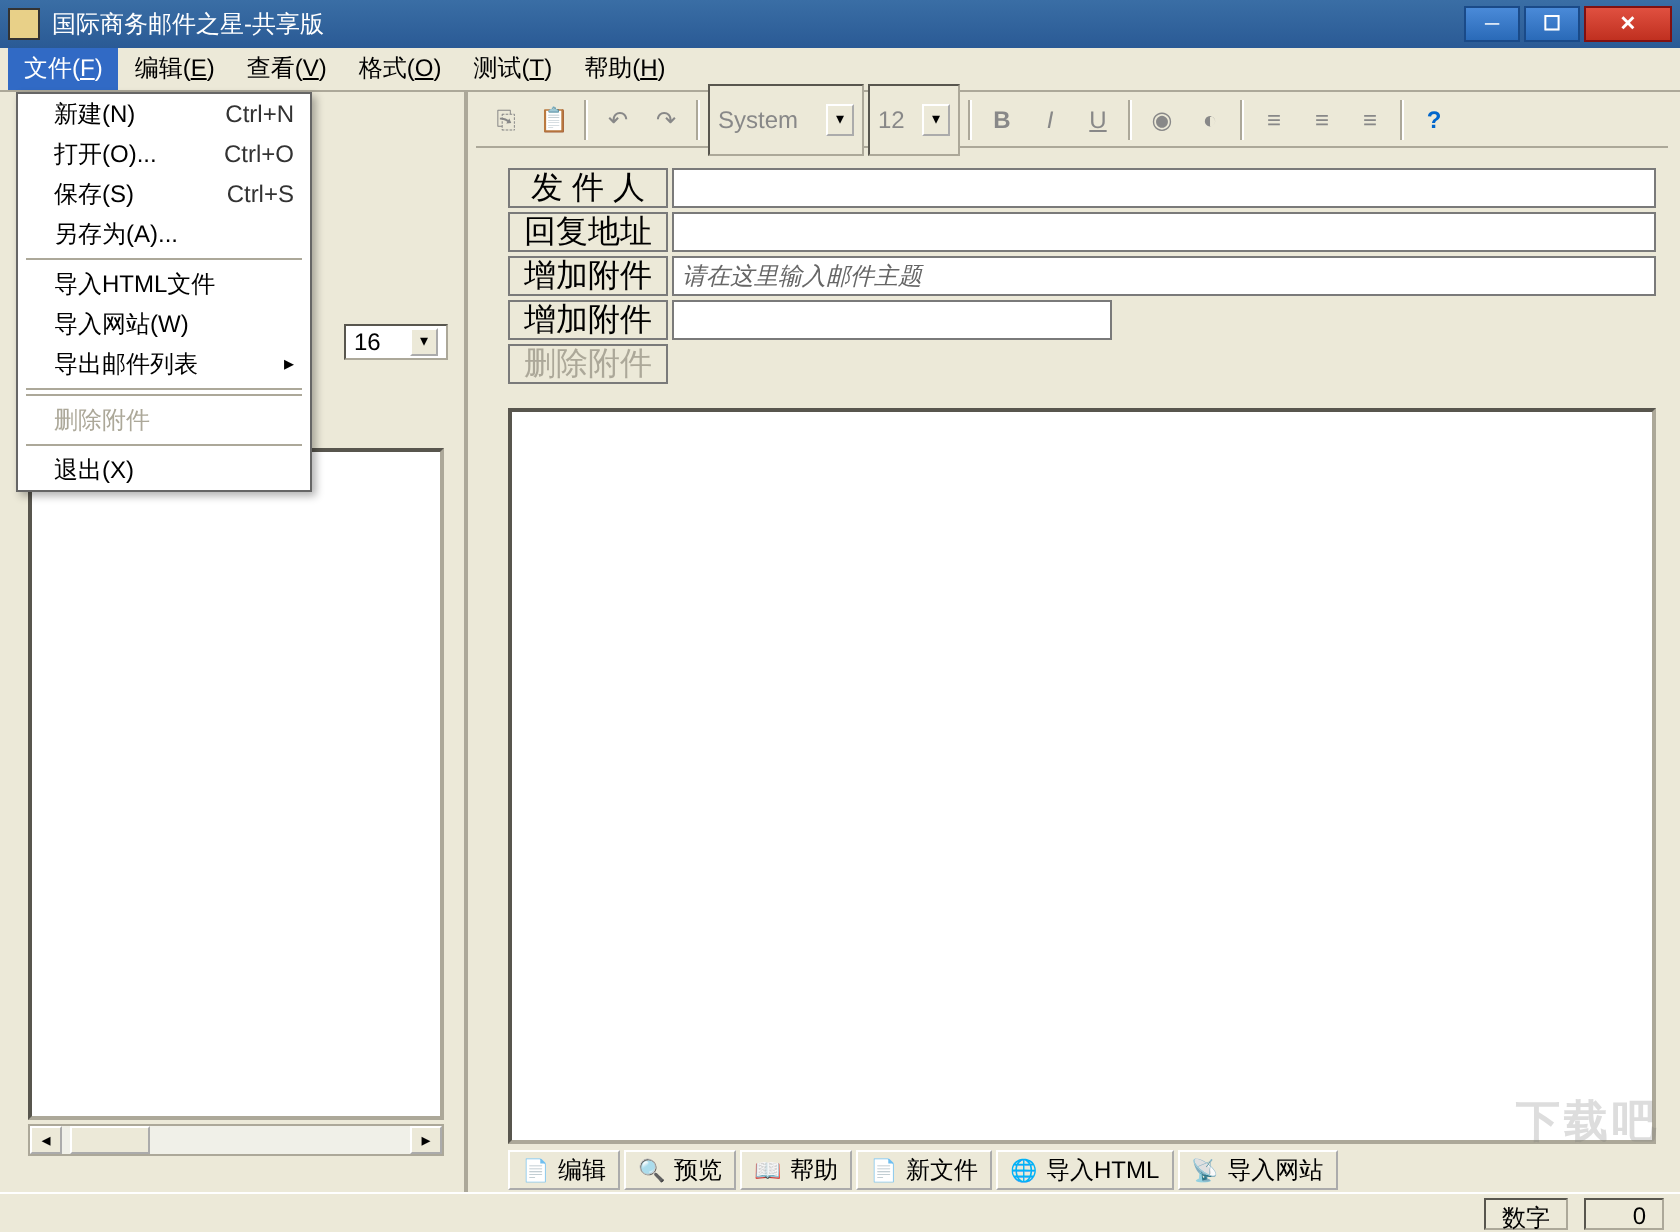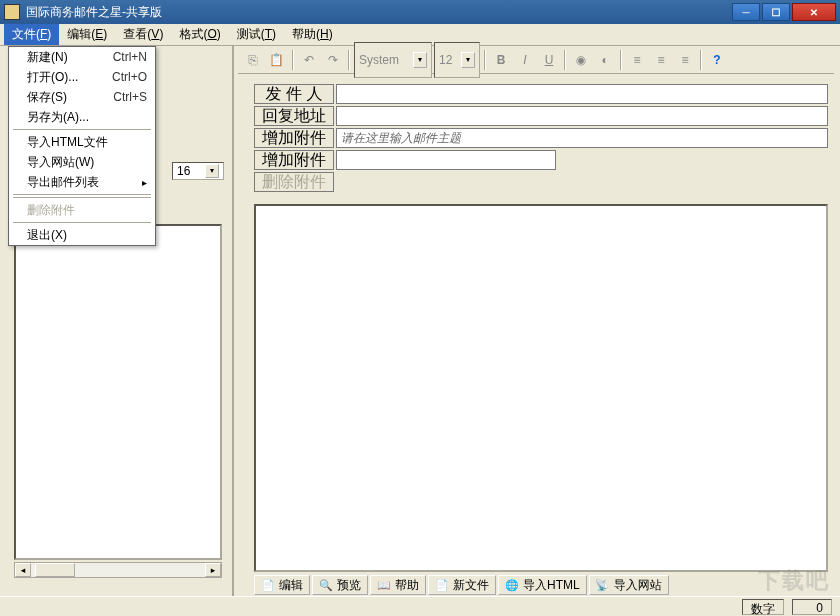--- a/index.html
+++ b/index.html
@@ -62,21 +62,21 @@
 .editorarea { flex: 1; margin: 4px 6px 2px 16px; border: 2px inset #aca899; background: #fff; }
 
 .tabbar { height: 22px; display: flex; align-items: center; padding: 0 6px 0 16px; gap: 2px; }
 .tab { height: 20px; padding: 0 6px; background: #ece9d8; border: 1px outset #fff; display: flex; align-items: center; gap: 4px; font-size: 12px; }
 .tab .ticon { width: 14px; height: 14px; display: flex; align-items: center; justify-content: center; font-size: 11px; }
 
 
 .statusbar { position: absolute; bottom: 0; left: 0; right: 0; height: 20px; background: #ece9d8; border-top: 1px solid #fff; display: flex; align-items: center; justify-content: flex-end; padding: 0 8px; gap: 8px; }
 .statusbar .sbox { border: 1px inset #aca899; padding: 1px 8px; height: 16px; display: flex; align-items: flex-start; }
 
-.watermark { position: absolute; right: 10px; bottom: 20px; font-size: 22px; color: rgba(120,120,120,0.25); font-weight: bold; letter-spacing: 2px; pointer-events: none; }
+.watermark { position: absolute; right: 10px; bottom: 40px; font-size: 22px; color: rgba(120,120,120,0.25); font-weight: bold; letter-spacing: 2px; pointer-events: none; }
 </style>
 </head>
 <body>
 
 <div class="titlebar">
   <div class="icon"></div>
   <div class="title">国际商务邮件之星-共享版</div>
   <div class="winbtns">
     <div class="winbtn min">─</div>
     <div class="winbtn max">☐</div>

